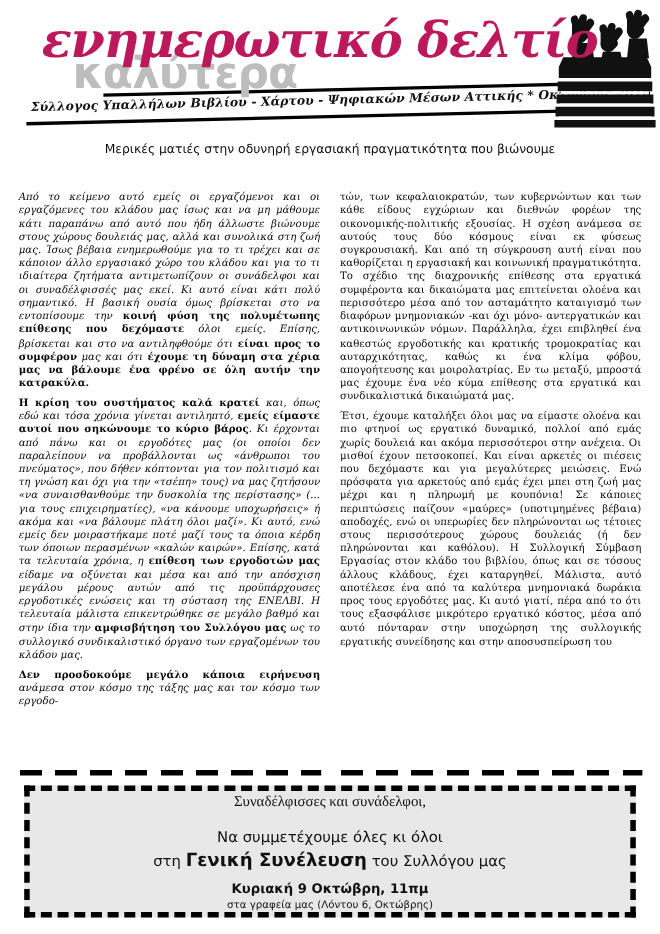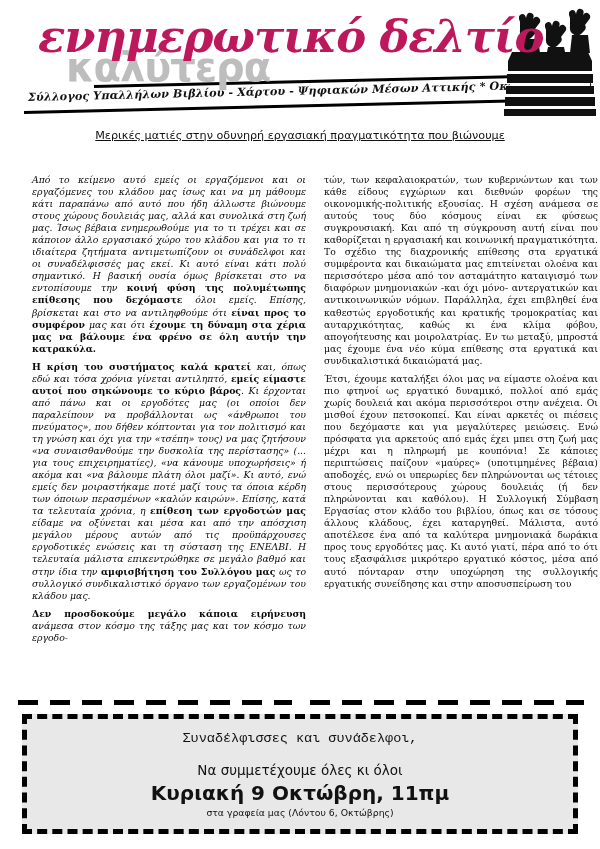--- a/index.html
+++ b/index.html
@@ -51,25 +51,25 @@
 
   
   .intro{
     margin:6px 58px 0 58px;
     text-align:center;
     font-family:"DejaVu Sans", sans-serif;
     font-size:11.2px;
     line-height:16px;
     color:#111;
   }
-  .intro div{white-space:nowrap;text-decoration:underline;}
+  .intro div{white-space:nowrap;}
 
   
   .columns{
-    position:absolute;left:32px;top:174px;
+    position:absolute;left:17px;top:174px;
     width:566px;height:520px;
     display:flex;gap:18px;
   }
   .col{width:274px;}
   .col p{
     margin:0 0 6px 0;
     font-family:"DejaVu Serif", serif;
     font-size:9.3px;
     line-height:12.05px;
     text-align:justify;
@@ -97,35 +97,35 @@
     display:flex;flex-direction:column;
     align-items:center;justify-content:center;
     color:#111;
   }
   .cta::before{
     content:"";position:absolute;inset:0;
     border:5px dashed #000;
     pointer-events:none;
   }
   .cta-l1{
-    font-family:Liberation Mono, monospace;
+    font-family:Liberation Serif, serif;
     font-size:13.5px;margin-bottom:0;
   }
   .cta-l2{
     font-family:"DejaVu Sans", sans-serif;
     font-size:13.5px;margin-bottom:3px;margin-top:16px;
   }
   .cta-l3{
     font-family:"DejaVu Sans", sans-serif;
     font-size:13.5px;margin-bottom:10px;
   }
   .cta-l3 b{font-size:16.5px;font-weight:bold;}
   .cta-l4{
     font-family:"DejaVu Sans", sans-serif;
-    font-size:20px;font-weight:bold;margin-bottom:2px;
+    font-size:12px;font-weight:bold;margin-bottom:2px;
   }
   .cta-l5{
     font-family:"DejaVu Sans", sans-serif;
     font-size:9.3px;
   }
 </style>
 </head>
 <body>
 
 <div class="page">
@@ -188,17 +188,20 @@
         <p><span>Έτσι, έχουμε καταλήξει όλοι μας να είμαστε </span><b>ολοένα και πιο φτηνοί ως εργατικό δυναμικό</b><span>, πολλοί από εμάς </span><b>χωρίς δουλειά</b><span> και ακόμα περισσότεροι στην </span><b>ανέχεια. Οι μισθοί έχουν πετσοκοπεί.</b><span> Και είναι αρκετές οι πιέσεις που δεχόμαστε και για μεγαλύτερες μειώσεις. Ενώ πρόσφατα για αρκετούς από εμάς έχει μπει στη ζωή μας μέχρι και η </span><b>πληρωμή με κουπόνια!</b><span> Σε κάποιες περιπτώσεις παίζουν «</span><b>μαύρες</b><span>» (υποτιμημένες βέβαια) </span><b>αποδοχές</b><span>, ενώ οι </span><b>υπερωρίες δεν πληρώνονται</b><span> ως τέτοιες στους περισσότερους χώρους δουλειάς (ή δεν πληρώνονται και καθόλου). Η </span><b>Συλλογική Σύμβαση Εργασίας στον κλάδο του βιβλίου</b><span>, όπως και σε τόσους άλλους κλάδους, </span><b>έχει καταργηθεί</b><span>. Μάλιστα, αυτό αποτέλεσε ένα από τα καλύτερα μνημονιακά δωράκια προς τους εργοδότες μας. Κι αυτό γιατί, πέρα από το ότι τους εξασφάλισε μικρότερο εργατικό κόστος, μέσα από αυτό πόνταραν στην υποχώρηση της συλλογικής εργατικής συνείδησης και στην αποσυσπείρωση του</span></p>
       </div>
   </div>
 
   <div class="dash-line dash-left"></div>
   <div class="dash-line dash-right"></div>
 
   <div class="cta">
     <div class="cta-l1">Συναδέλφισσες και συνάδελφοι,</div>
     <div class="cta-l2">Να συμμετέχουμε όλες κι όλοι</div>
+    <div class="cta-l3">
+      <span>στη </span><b>Γενική Συνέλευση</b><span> του Συλλόγου μας</span>
+    </div>
     <div class="cta-l4">Κυριακή 9 Οκτώβρη, 11πμ</div>
     <div class="cta-l5">στα γραφεία μας (Λόντου 6, Οκτώβρης)</div>
   </div>
 
 </div>
 
 </body></html>

